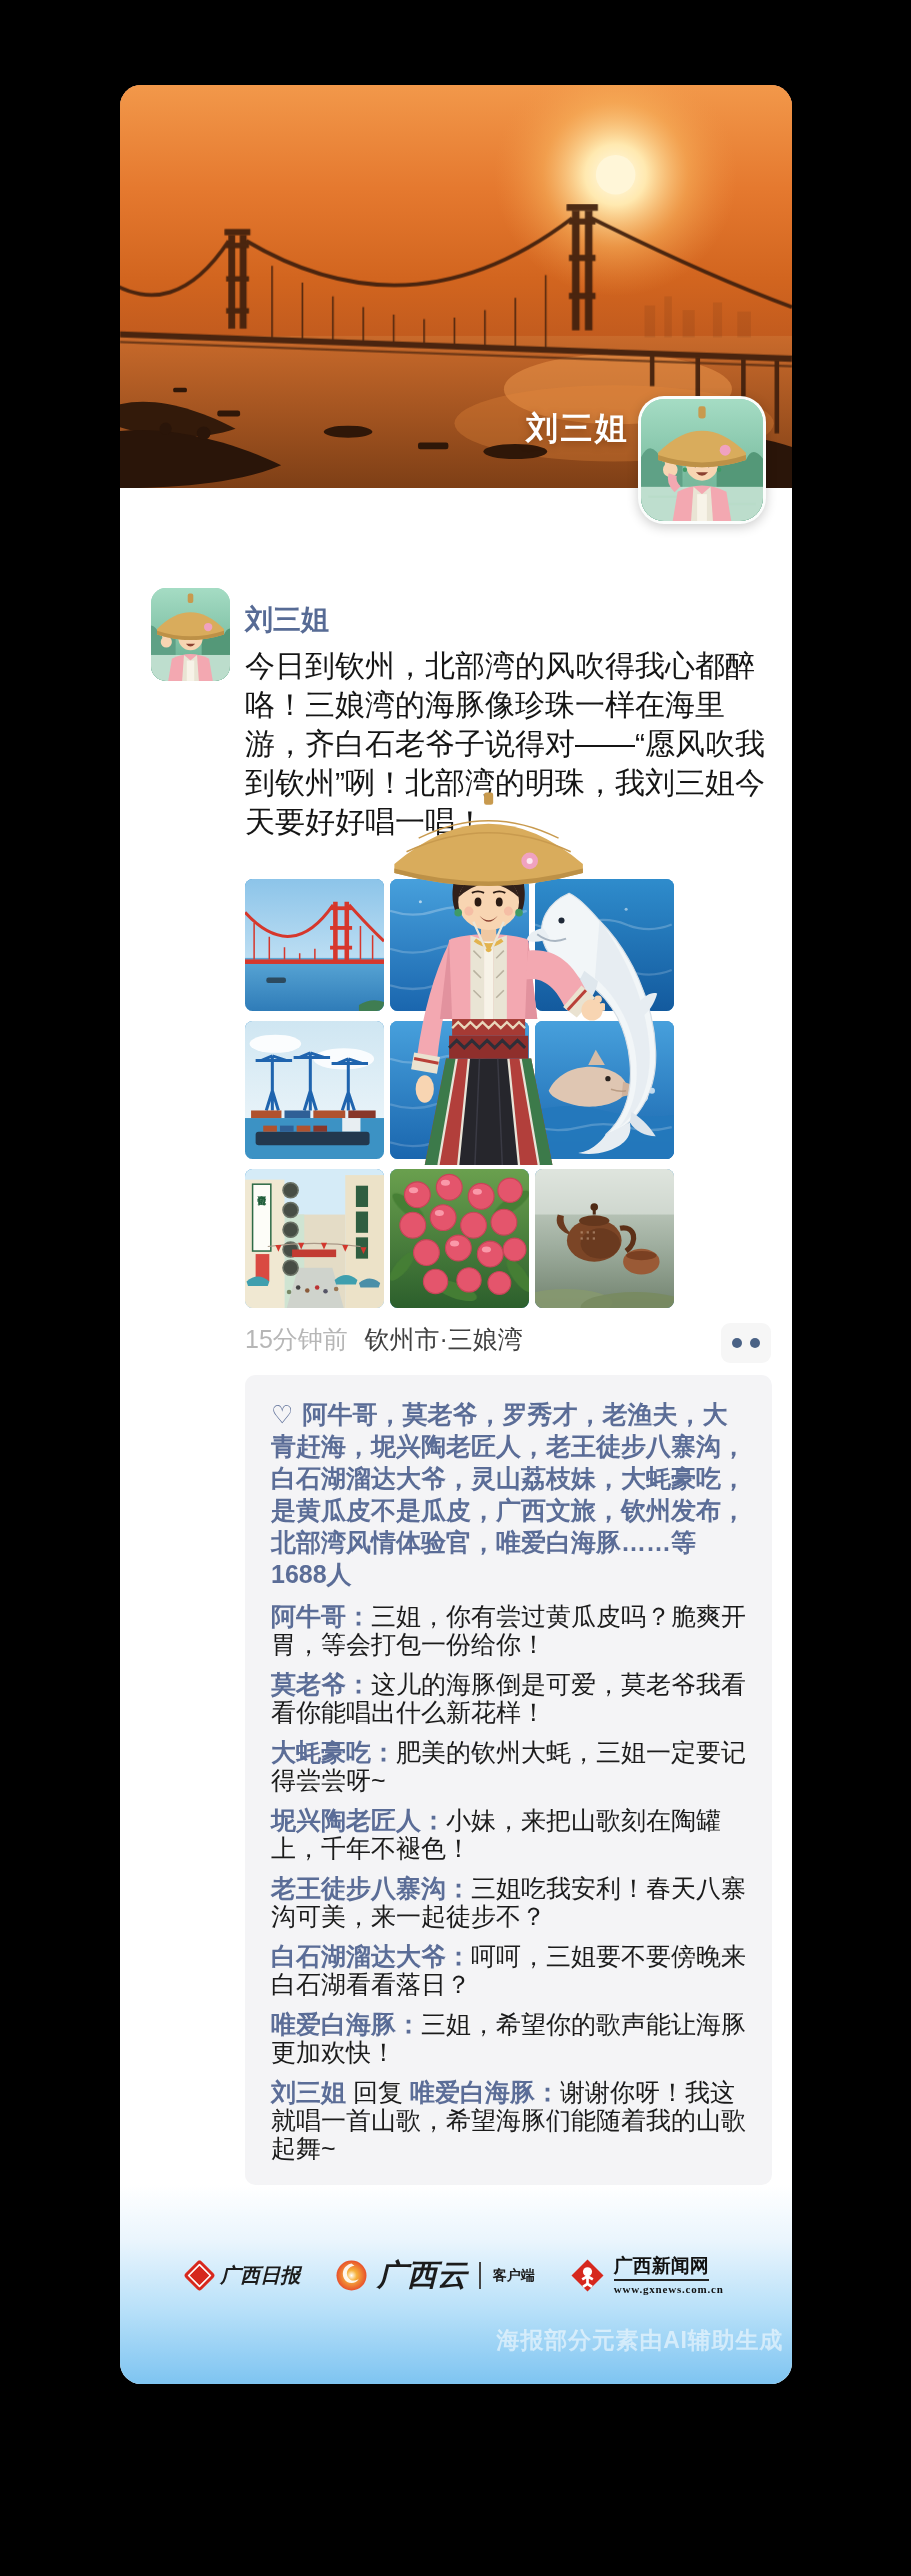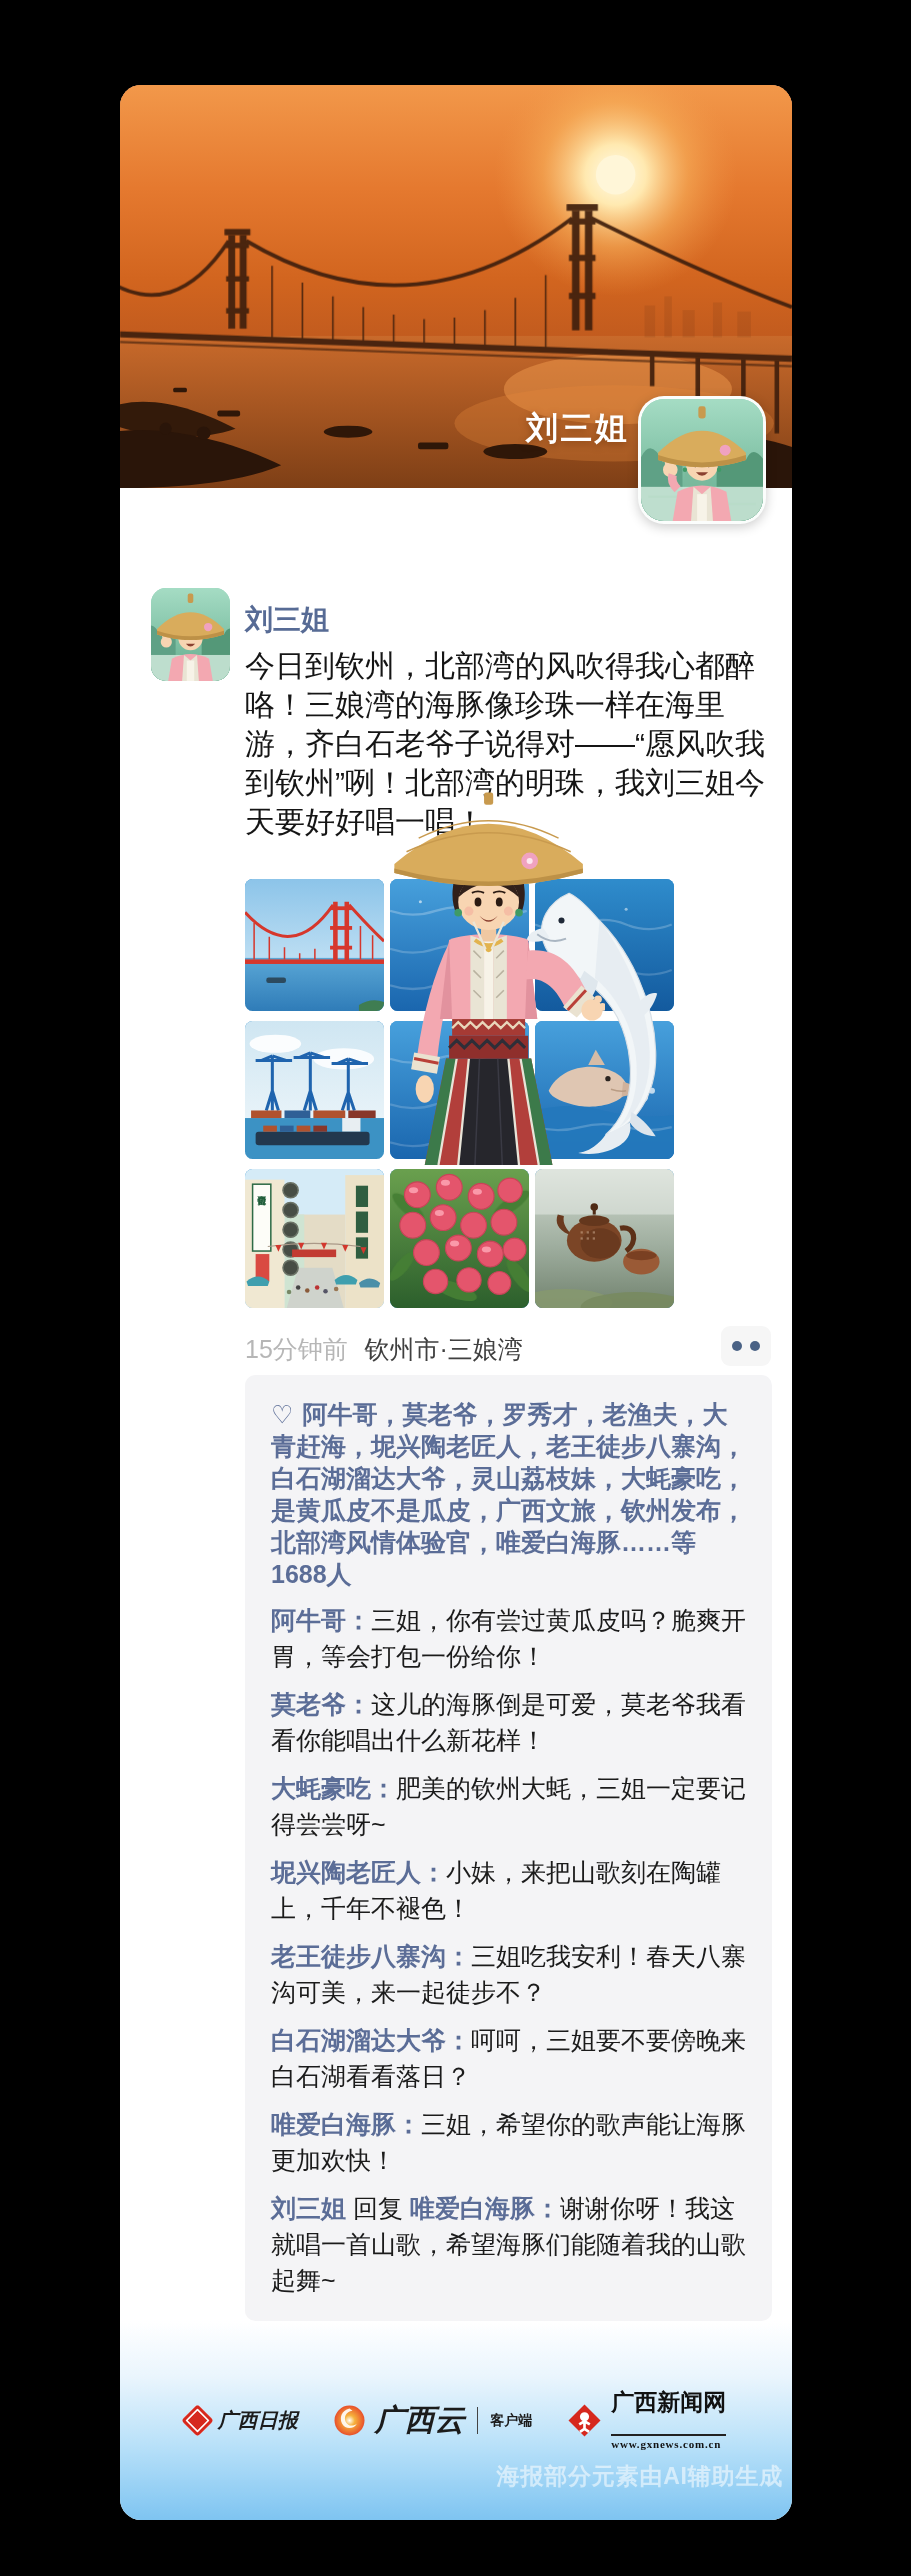--- a/index.html
+++ b/index.html
@@ -25,48 +25,48 @@
   
   .grid{position:relative;margin-top:38px;width:429px;}
   .grid-row{display:flex;gap:6px;margin-bottom:10px;}
   .grid-row:last-child{margin-bottom:0;}
   .tile{width:139px;border-radius:7.6px;overflow:hidden;position:relative;background:#2f8ccc;}
   .row1 .tile{height:132px}.row2 .tile{height:138px}.row3 .tile{height:139px}
   .tile svg{position:absolute;inset:0;width:100%;height:100%;display:block;}
   .char-overlay{position:absolute;left:128px;top:-88px;width:232px;height:374px;z-index:2;}
   .dolphin-overlay{position:absolute;left:280px;top:1.5px;width:152px;height:275px;z-index:1;}
   
-  .meta{margin-top:15px;width:526px;display:flex;align-items:flex-end;justify-content:space-between;height:43px;}
+  .meta{margin-top:15px;width:526px;display:flex;align-items:flex-start;justify-content:space-between;height:43px;}
   .meta-left{display:flex;align-items:baseline;gap:16.7px;}
   .time{font-size:25px;color:#b6b6b6;}
   .loc{font-size:25px;color:#404040;}
   .menu-btn{width:50px;height:40px;border-radius:9px;background:#f6f6f6;
             display:flex;align-items:center;justify-content:center;gap:8.4px;cursor:pointer;}
   .menu-btn .dot{width:10px;height:10px;border-radius:50%;background:#4a6285;}
   
   .comments-box{margin-top:9px;width:475px;background:#f4f4f6;border-radius:10.6px;padding:23px 26px;}
   .likes{font-size:25px;line-height:32px;font-weight:bold;color:#5b6d97;}
   .likes .heart{font-weight:normal;margin-right:9px;}
-  .comment{margin-top:12px;font-size:25px;line-height:36px;color:#1b1b1b;}
+  .comment{margin-top:12px;font-size:25px;line-height:28px;color:#1b1b1b;}
   .cname{color:#5b6d97;font-weight:bold;}
   
   .footer{position:relative;height:199px;
           background:linear-gradient(180deg,#ffffff 0%,#eaf5fd 28%,#b9e1f9 62%,#7ec4f1 100%);}
   .logos{display:flex;align-items:center;justify-content:center;gap:35px;padding-top:70px;}
   .logo{display:flex;align-items:center;gap:9px;}
   .calli{font-family:"Liberation Serif","DejaVu Serif",serif;font-weight:bold;font-style:italic;color:#1c1c1c;}
   .logo1-text{font-size:20px;}
   .diamond-icon{width:23px;height:23px;background:#d6281e;transform:rotate(45deg);border-radius:3.8px;
                 box-shadow:inset 0 0 0 3px #d6281e, inset 0 0 0 4.6px #fff;}
   .logo2-text{font-size:30px;}
   .logo-sep{width:1.5px;height:27px;background:#444;margin:0 3px;}
   .logo2-suffix{font-size:14px;font-weight:bold;color:#1c1c1c;}
   .logo3-col{display:flex;flex-direction:column;align-items:flex-start;line-height:1;}
-  .logo3-name{font-family:"Liberation Serif","DejaVu Serif",serif;font-weight:bold;font-size:23px;color:#111;
-              border-bottom:2.3px solid #222;padding-bottom:20px;}
+  .logo3-name{font-family:"Liberation Serif","DejaVu Serif",serif;font-weight:bold;font-size:19px;color:#111;
+              border-bottom:2.3px solid #222;padding-bottom:4px;}
   .logo3-url{font-family:"Liberation Serif","DejaVu Serif",serif;font-weight:bold;font-size:11px;color:#111;
              letter-spacing:0.8px;margin-top:3px;}
   .ai-note{position:absolute;right:9px;top:140px;font-size:23px;font-weight:bold;
            color:rgba(255,255,255,.55);letter-spacing:0.8px;}
 </style>
 </head>
 <body>
 
 <svg width="0" height="0" style="position:absolute" aria-hidden="true">
   <defs>

